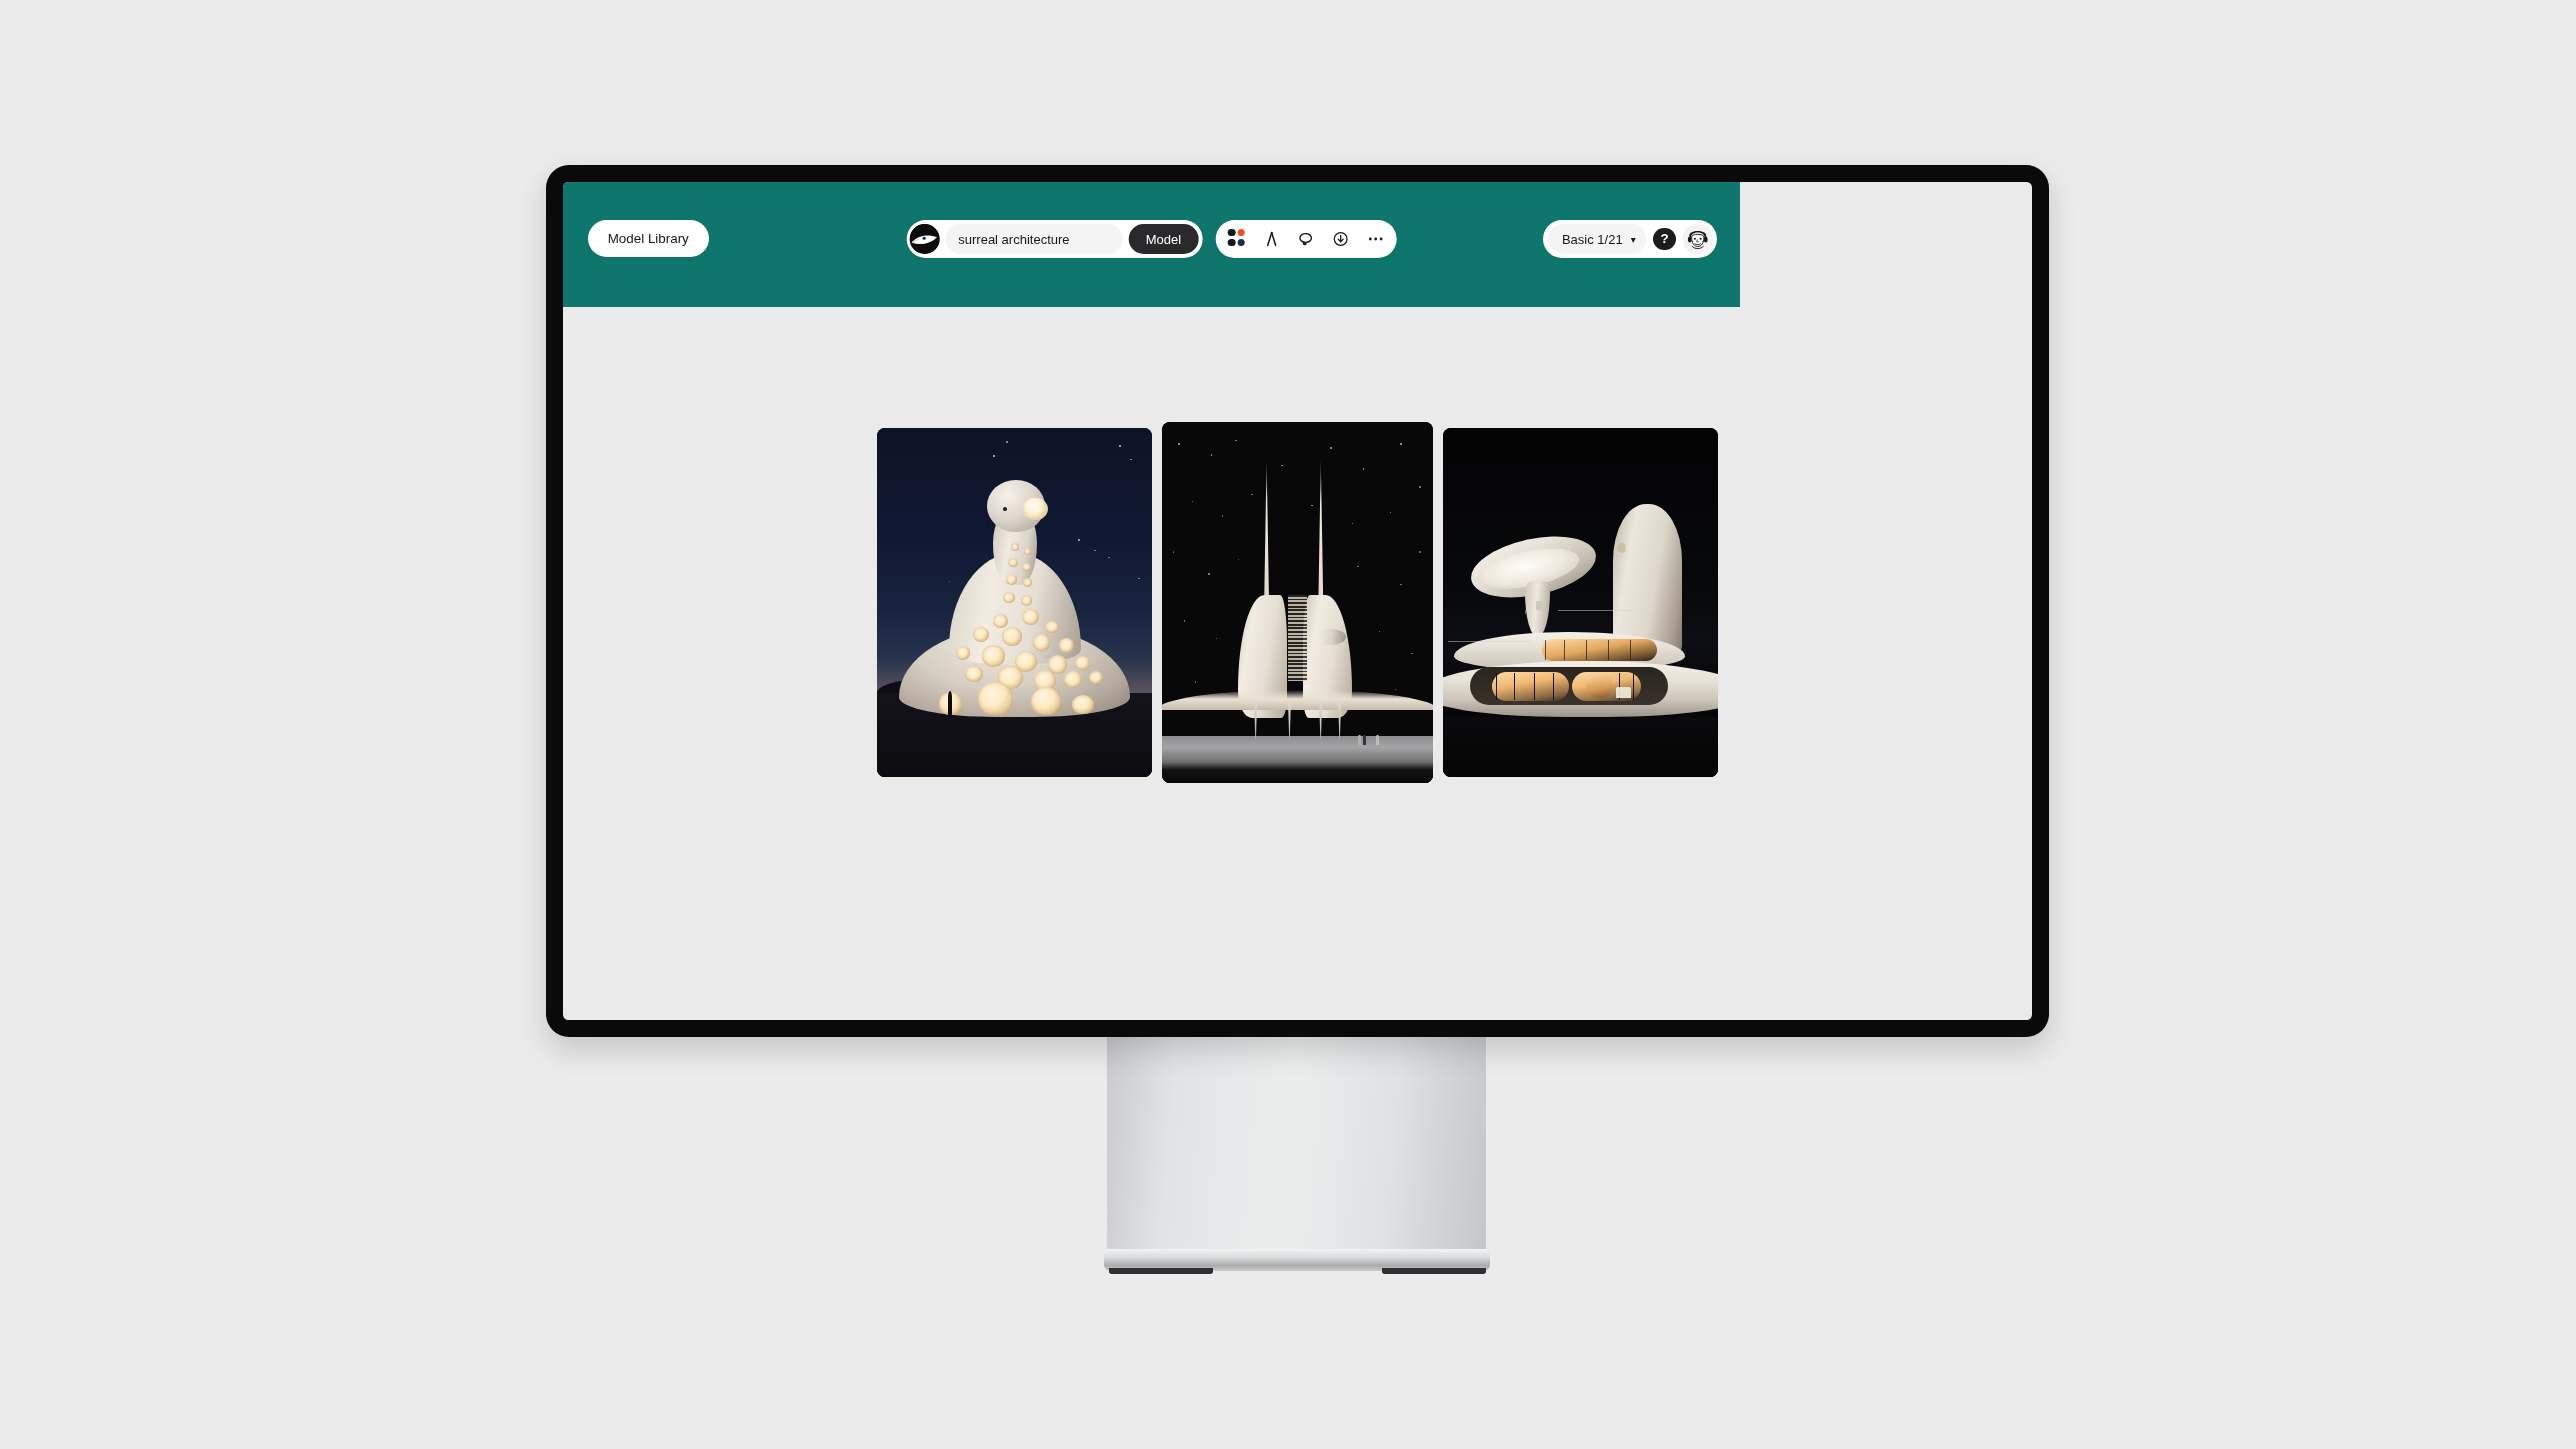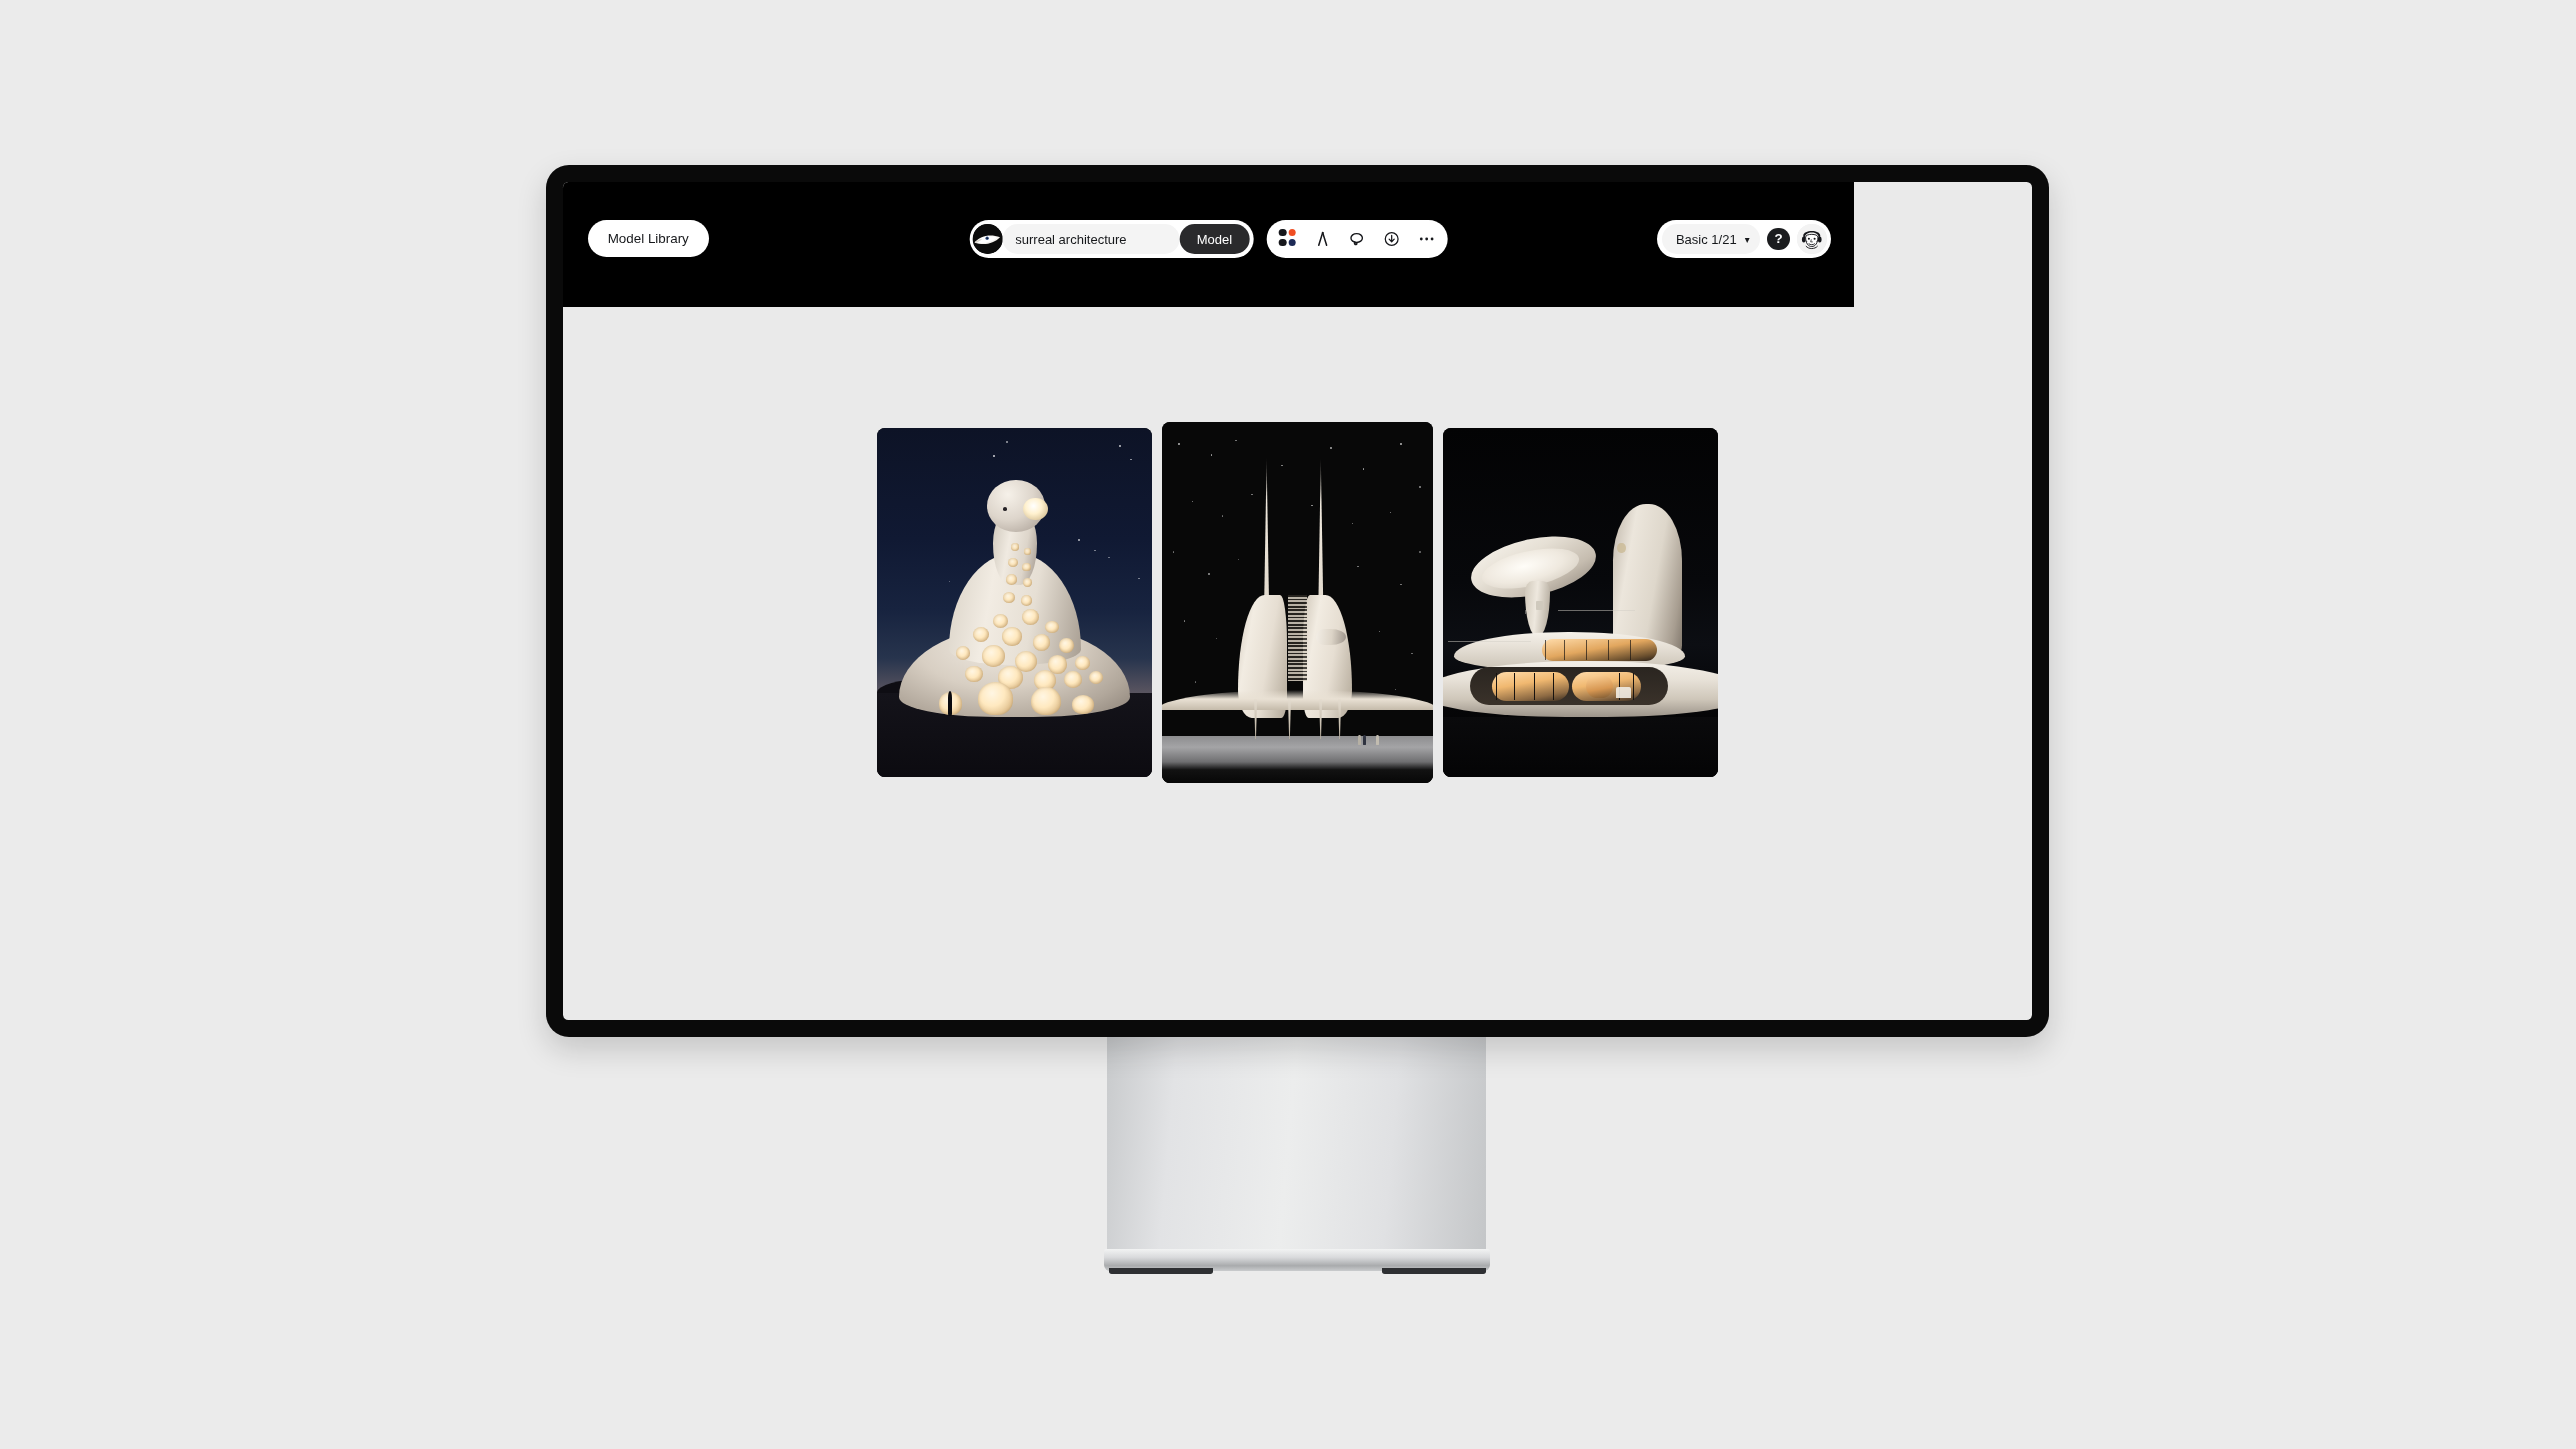--- a/index.html
+++ b/index.html
@@ -77,23 +77,23 @@
     width: 104px;
     height: 6.3px;
     background: #2e3033;
     border-radius: 0 0 2.7px 2.7px;
   }
 
   
   #app-header {
     position: absolute;
     left: 0; top: 0;
-    width: 1291px;
+    width: 1177px;
     height: 125px;
-    background: #000000;
+    background: #0f766e;
     display: flex;
     align-items: center;
   }
 
   #model-library-button {
     position: absolute;
     left: 25px;
     top: 38px;
     height: 37px;
     padding: 0 19.7px;
@@ -115,21 +115,21 @@
     top: 38px;
     transform: translateX(-50%);
     display: flex;
     align-items: center;
     gap: 12.5px;
   }
 
   #prompt-bar {
     height: 38px;
     padding: 3.6px 4.5px 3.6px 3.6px;
-    gap: 0;
+    gap: 6px;
     background: #fff;
     border-radius: 894px;
     box-shadow: 0 0.9px 2.7px rgba(0,0,0,0.08);
     display: flex;
     align-items: center;
   }
 
   #model-avatar {
     width: 30px; height: 30px;
     border-radius: 50%;

